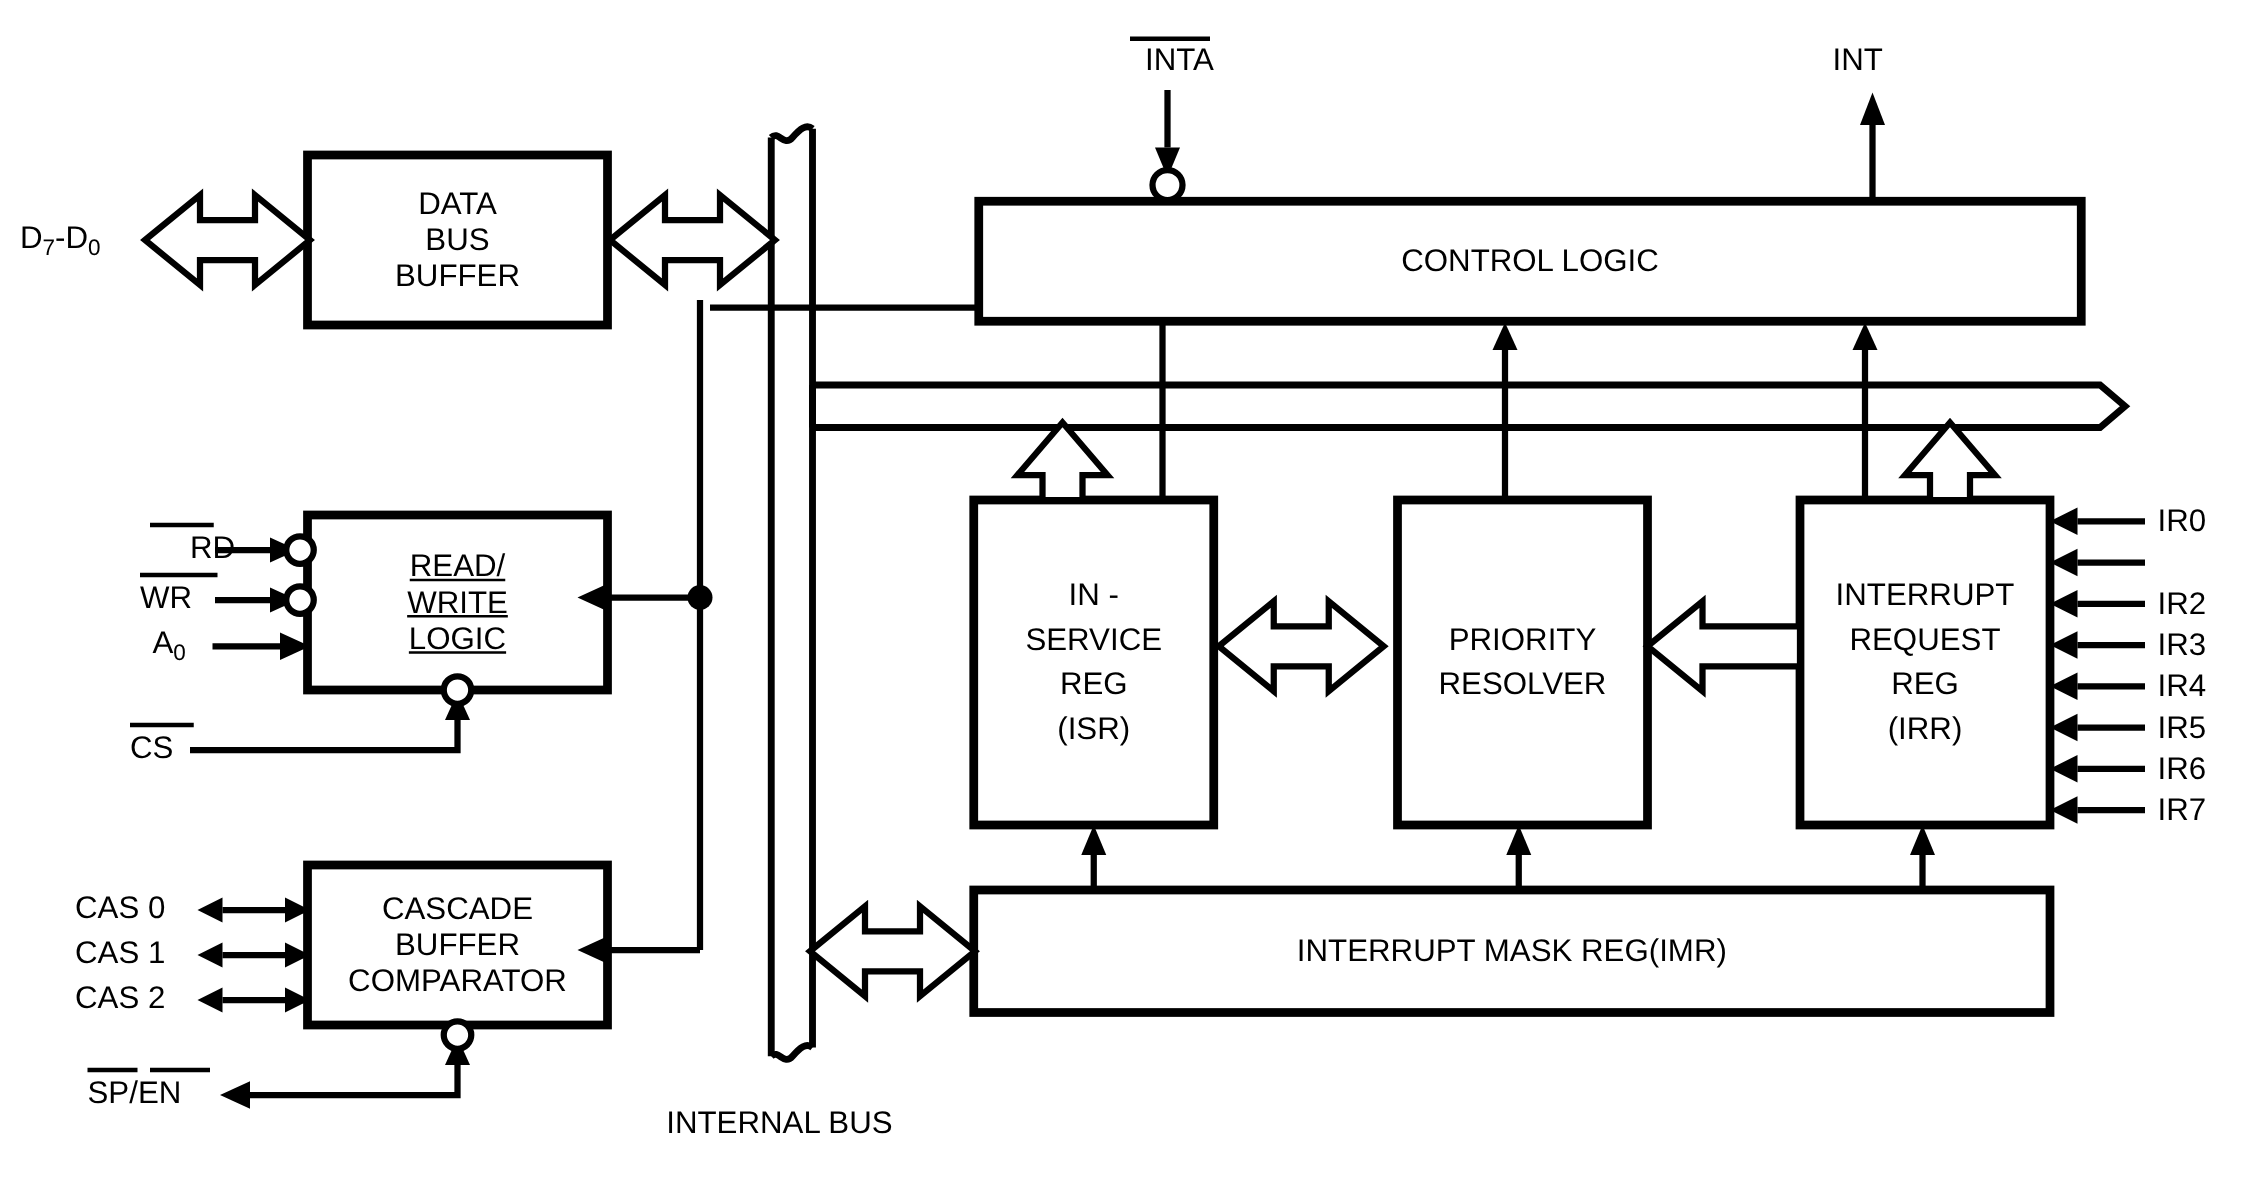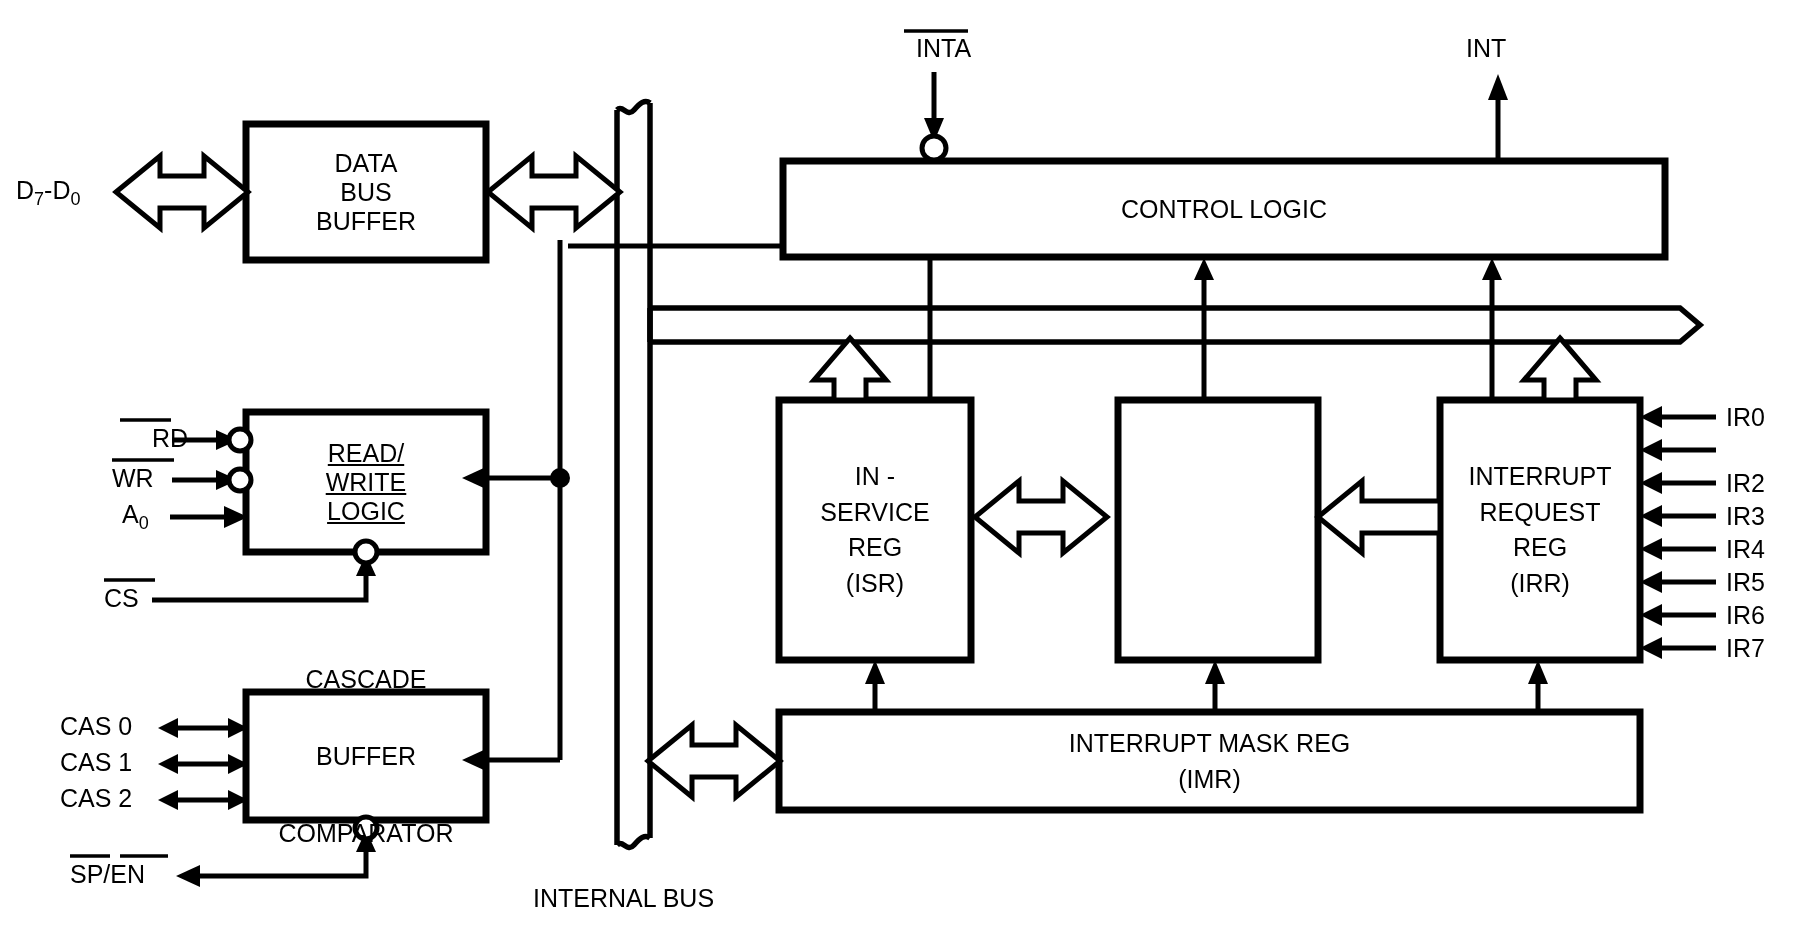--- a/index.html
+++ b/index.html
@@ -231,46 +231,50 @@
   <span class="tblk">BUS</span>
   <span class="tblk">BUFFER</span>
 </div>
 
 <div style="position:absolute;left:246px;top:412px;width:240px;height:140px;display:flex;flex-direction:column;justify-content:center;align-items:center;text-decoration:underline;">
   <span class="tblk">READ/</span>
   <span class="tblk">WRITE</span>
   <span class="tblk">LOGIC</span>
 </div>
 
-<div style="position:absolute;left:246px;top:692px;width:240px;height:128px;display:flex;flex-direction:column;justify-content:center;align-items:center;gap:48px;">
+<div style="position:absolute;left:246px;top:692px;width:240px;height:128px;display:flex;flex-direction:column;justify-content:center;align-items:center;">
   <span class="tblk">CASCADE</span>
   <span class="tblk">BUFFER</span>
   <span class="tblk">COMPARATOR</span>
 </div>
 
 <div style="position:absolute;left:783px;top:161px;width:882px;height:96px;display:flex;justify-content:center;align-items:center;">
   <span class="tblk">CONTROL LOGIC</span>
 </div>
 
 <div style="position:absolute;left:779px;top:400px;width:192px;height:260px;display:flex;flex-direction:column;justify-content:center;align-items:center;line-height:1.42;">
   <span class="tblk">IN -</span>
   <span class="tblk">SERVICE</span>
   <span class="tblk">REG</span>
   <span class="tblk">(ISR)</span>
 </div>
 
+<div style="position:absolute;left:1118px;top:400px;width:200px;height:260px;display:flex;flex-direction:column;justify-content:center;align-items:center;line-height:1.42;">
+  <span class="tblk">PRIORITY</span>
+  <span class="tblk">RESOLVER</span>
+</div>
 
 <div style="position:absolute;left:1440px;top:400px;width:200px;height:260px;display:flex;flex-direction:column;justify-content:center;align-items:center;line-height:1.42;">
   <span class="tblk">INTERRUPT</span>
   <span class="tblk">REQUEST</span>
   <span class="tblk">REG</span>
   <span class="tblk">(IRR)</span>
 </div>
 
-<div style="position:absolute;left:779px;top:712px;width:861px;height:98px;display:flex;flex-direction:column;justify-content:center;align-items:center;line-height:1.45;">
+<div style="position:absolute;left:779px;top:712px;width:861px;height:98px;display:flex;flex-direction:row;justify-content:center;align-items:center;line-height:1.45;">
   <span class="tblk">INTERRUPT MASK REG</span>
   <span class="tblk">(IMR)</span>
 </div>
 
 <div style="position:absolute;left:16px;top:176px;" class="tpin">
   <span>D</span><sub class="sub">7</sub><span>-D</span><sub class="sub">0</sub>
 </div>
 
 <div style="position:absolute;left:120px;top:424px;margin-left:32px;" class="tpin">RD</div>
 <div style="position:absolute;left:112px;top:464px;" class="tpin">WR</div>

